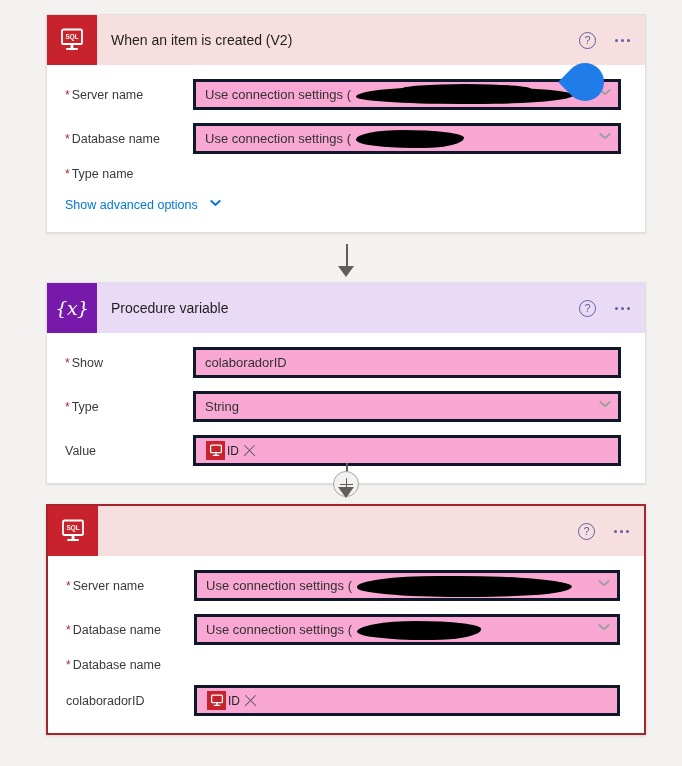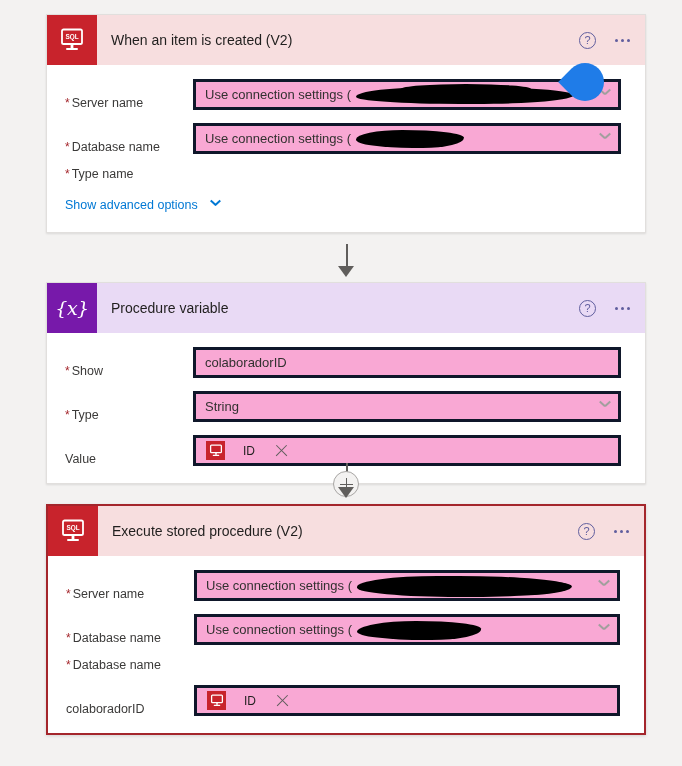--- a/index.html
+++ b/index.html
@@ -88,21 +88,21 @@
   .ellipsis-ico i {
     width: 3px; height: 3px; border-radius: 50%;
     background: #605e9e; display: block;
   }
 
   
   .card-body { padding: 14px 0 4px 0; }
 
   .row {
     display: flex;
-    align-items: flex-end;
+    align-items: center;
     padding: 0 24px 0 18px;
     margin-bottom: 13px;
     position: relative;
   }
   .row-label {
     width: 128px;
     flex: 0 0 128px;
     font-size: 12.5px;
     color: #3b3a39;
     padding-right: 8px;
@@ -181,21 +181,21 @@
   .redact.r4 {
     left: 160px; top: 4px;
     width: 124px; height: 19px;
     border-radius: 50% 55% 42% 58% / 60% 42% 58% 45%;
   }
 
   
   .token {
     display: inline-flex;
     align-items: center;
-    gap: 18px;
+    gap: 2px;
     padding-left: 1px;
   }
   .token-ico {
     width: 19px; height: 19px;
     background: #c8232c;
     display: flex; align-items: center; justify-content: center;
     flex: 0 0 19px;
   }
   .token-label {
     font-size: 12px;
@@ -409,21 +409,20 @@
   <div class="card error" style="top:504px;">
     <div class="card-header hdr-sql">
       <div class="hdr-icon sql">
         <svg width="26" height="24" viewBox="0 0 26 24" aria-hidden="true">
           <rect x="3" y="1.5" width="20" height="14.5" rx="1.6" fill="none" stroke="#ffffff" stroke-width="1.8"></rect>
           <text x="13" y="11.4" font-family="Liberation Sans, sans-serif" font-size="6.4" font-weight="bold" fill="#ffffff" text-anchor="middle">SQL</text>
           <rect x="11.6" y="16" width="2.8" height="4" fill="#ffffff"></rect>
           <rect x="7" y="20" width="12" height="2" rx="1" fill="#ffffff"></rect>
         </svg>
       </div>
-      <div class="hdr-title">Execute stored procedure (V2)</div>
       <div class="hdr-actions">
         <div class="help-ico">?</div>
         <div class="ellipsis-ico">
             <i></i>
             <i></i>
             <i></i>
           </div>
       </div>
     </div>
     <div class="card-body">

